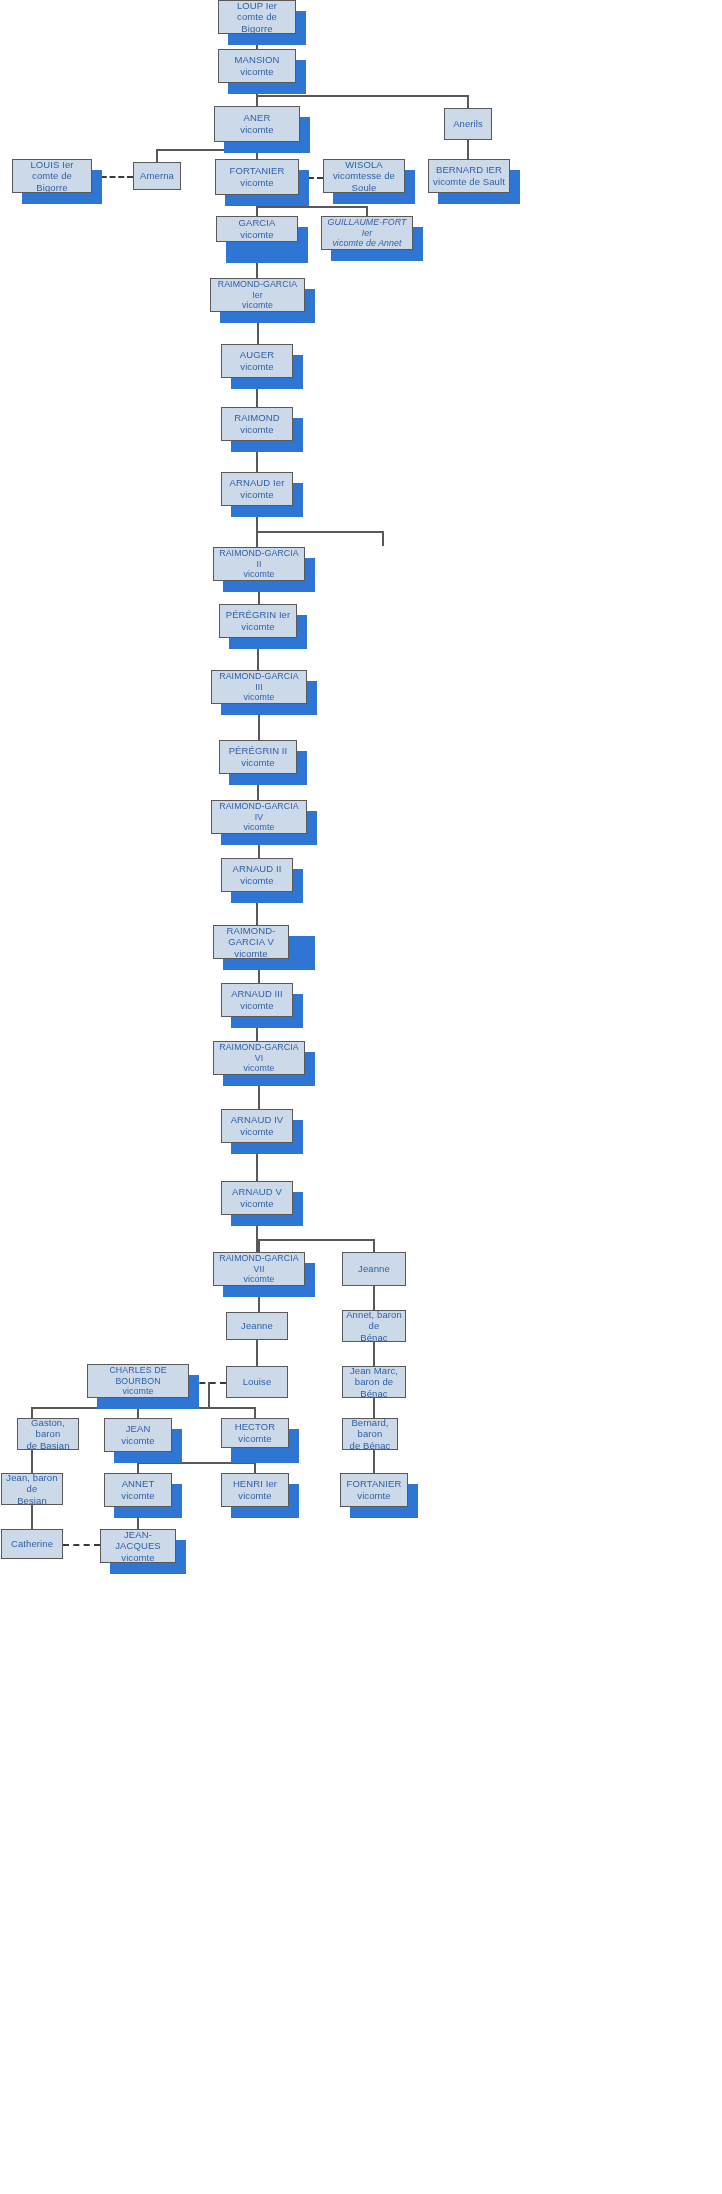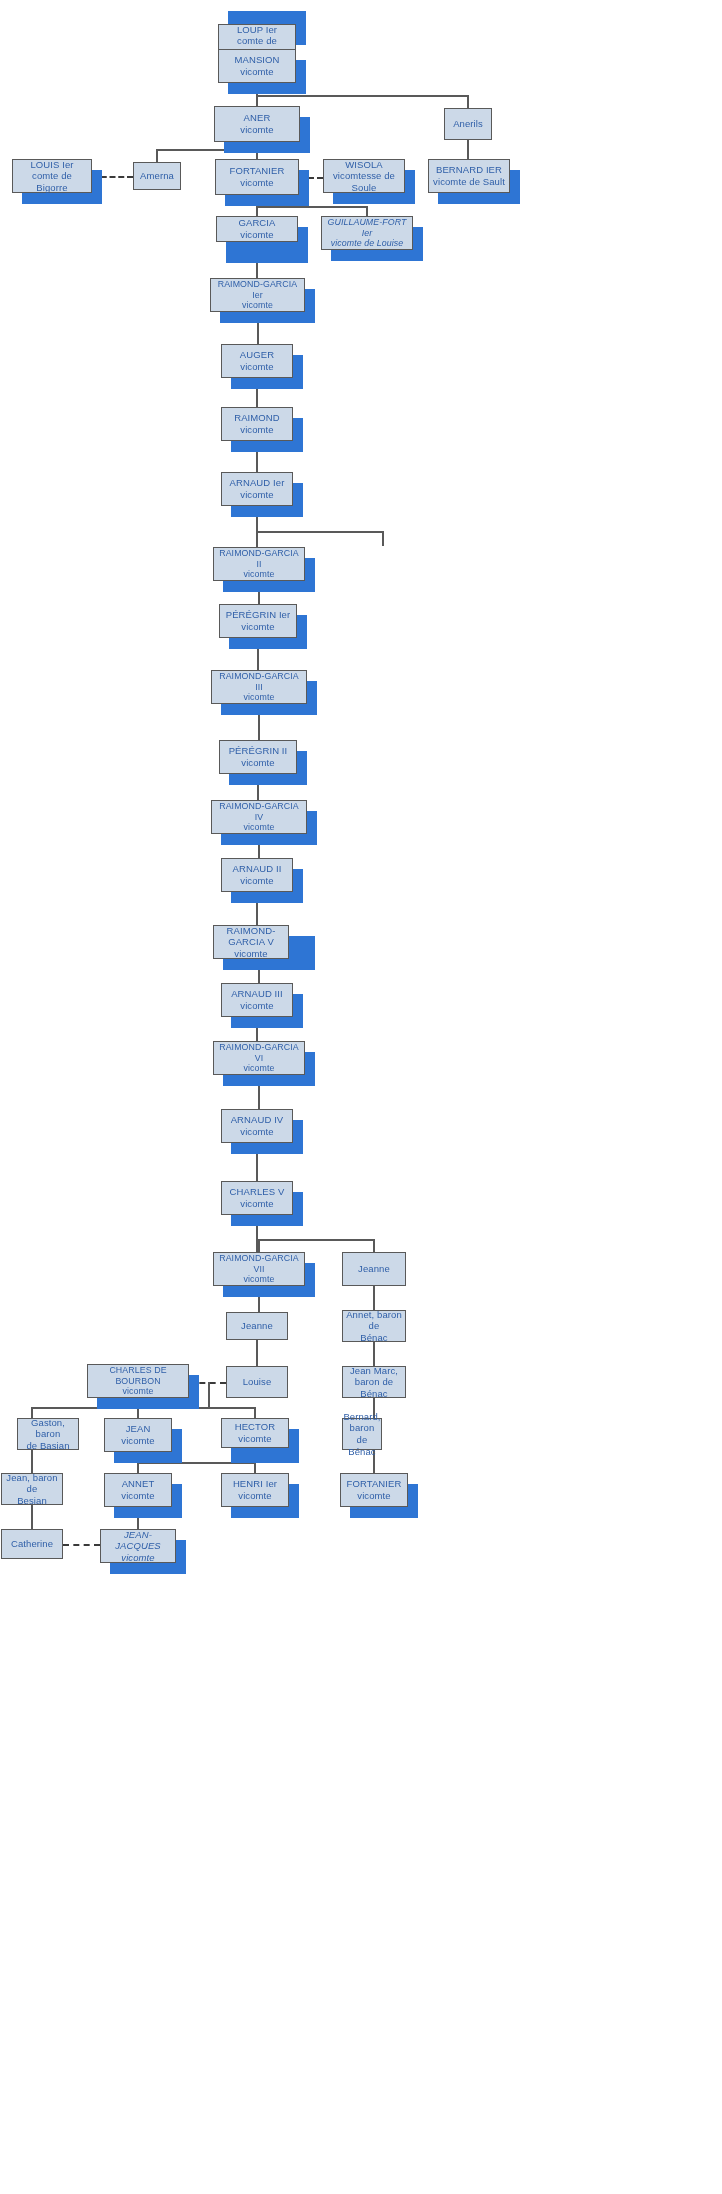--- a/index.html
+++ b/index.html
@@ -117,21 +117,21 @@
       <div class="ln lnh" style="left: 31px; top: 1407px; width: 223px;"></div>
       <div class="ln lnv" style="left: 31px; top: 1407px; height: 11px;"></div>
       <div class="ln lnv" style="left: 137px; top: 1407px; height: 11px;"></div>
       <div class="ln lnv" style="left: 254px; top: 1407px; height: 11px;"></div>
       <div class="ln lnv" style="left: 137px; top: 1452px; height: 10px;"></div>
       <div class="ln lnh" style="left: 137px; top: 1462px; width: 117px;"></div>
       <div class="ln lnv" style="left: 254px; top: 1462px; height: 11px;"></div>
     </div>
   <div id="nodes-layer">
       <div class="shadow" style="left: 228px; top: 11px; width: 78px; height: 34px;"></div>
-      <div class="node fs10" style="left: 218px; top: 0px; width: 78px; height: 34px; margin-top: 24px;">
+      <div class="node fs10" style="left: 218px; top: 0px; width: 78px; height: 34px;">
         <span class="txt">
           <span class="l1">LOUP Ier</span>
           <span class="l2">comte de Bigorre</span>
         </span>
       </div>
       <div class="shadow" style="left: 228px; top: 60px; width: 78px; height: 34px;"></div>
       <div class="node fs10" style="left: 218px; top: 49px; width: 78px; height: 34px;">
         <span class="txt">
           <span class="l1">MANSION</span>
           <span class="l2">vicomte</span>
@@ -186,21 +186,21 @@
       <div class="node fs10" style="left: 216px; top: 216px; width: 82px; height: 26px;">
         <span class="txt">
           <span class="l1">GARCIA</span>
           <span class="l2">vicomte</span>
         </span>
       </div>
       <div class="shadow" style="left: 331px; top: 227px; width: 92px; height: 34px;"></div>
       <div class="node fs9" style="left: 321px; top: 216px; width: 92px; height: 34px; font-style: italic;">
         <span class="txt">
           <span class="l1">GUILLAUME-FORT Ier</span>
-          <span class="l2">vicomte de Louise</span>
+          <span class="l2">vicomte de Annet</span>
         </span>
       </div>
       <div class="shadow" style="left: 220px; top: 289px; width: 95px; height: 34px;"></div>
       <div class="node fs9" style="left: 210px; top: 278px; width: 95px; height: 34px;">
         <span class="txt">
           <span class="l1">RAIMOND-GARCIA Ier</span>
           <span class="l2">vicomte</span>
         </span>
       </div>
       <div class="shadow" style="left: 231px; top: 355px; width: 72px; height: 34px;"></div>
@@ -290,21 +290,21 @@
       <div class="shadow" style="left: 231px; top: 1120px; width: 72px; height: 34px;"></div>
       <div class="node fs10" style="left: 221px; top: 1109px; width: 72px; height: 34px;">
         <span class="txt">
           <span class="l1">ARNAUD IV</span>
           <span class="l2">vicomte</span>
         </span>
       </div>
       <div class="shadow" style="left: 231px; top: 1192px; width: 72px; height: 34px;"></div>
       <div class="node fs10" style="left: 221px; top: 1181px; width: 72px; height: 34px;">
         <span class="txt">
-          <span class="l1">CHARLES V</span>
+          <span class="l1">ARNAUD V</span>
           <span class="l2">vicomte</span>
         </span>
       </div>
       <div class="shadow" style="left: 223px; top: 1263px; width: 92px; height: 34px;"></div>
       <div class="node fs9" style="left: 213px; top: 1252px; width: 92px; height: 34px;">
         <span class="txt">
           <span class="l1">RAIMOND-GARCIA VII</span>
           <span class="l2">vicomte</span>
         </span>
       </div>
@@ -355,21 +355,21 @@
           <span class="l2">vicomte</span>
         </span>
       </div>
       <div class="shadow" style="left: 231px; top: 1429px; width: 68px; height: 34px;"></div>
       <div class="node fs10" style="left: 221px; top: 1418px; width: 68px; height: 30px;">
         <span class="txt">
           <span class="l1">HECTOR</span>
           <span class="l2">vicomte</span>
         </span>
       </div>
-      <div class="node fs10" style="left: 342px; top: 1418px; width: 40px; height: 32px;">
+      <div class="node fs10" style="left: 342px; top: 1418px; width: 56px; height: 32px;">
         <span class="txt">
           <span class="l1">Bernard, baron</span>
           <span class="l2">de Bénac</span>
         </span>
       </div>
       <div class="node fs10" style="left: 1px; top: 1473px; width: 62px; height: 32px;">
         <span class="txt">
           <span class="l1">Jean, baron de</span>
           <span class="l2">Besian</span>
         </span>
@@ -394,20 +394,20 @@
           <span class="l1">FORTANIER</span>
           <span class="l2">vicomte</span>
         </span>
       </div>
       <div class="node fs10" style="left: 1px; top: 1529px; width: 62px; height: 30px;">
         <span class="txt">
           <span class="l1">Catherine</span>
         </span>
       </div>
       <div class="shadow" style="left: 110px; top: 1540px; width: 76px; height: 34px;"></div>
-      <div class="node fs10" style="left: 100px; top: 1529px; width: 76px; height: 34px; font-style: italic;">
+      <div class="node fs10" style="left: 100px; top: 1529px; width: 76px; height: 34px;">
         <span class="txt">
           <span class="l1">JEAN-JACQUES</span>
           <span class="l2">vicomte</span>
         </span>
       </div>
     </div>
 </div>
 
 </body></html>

